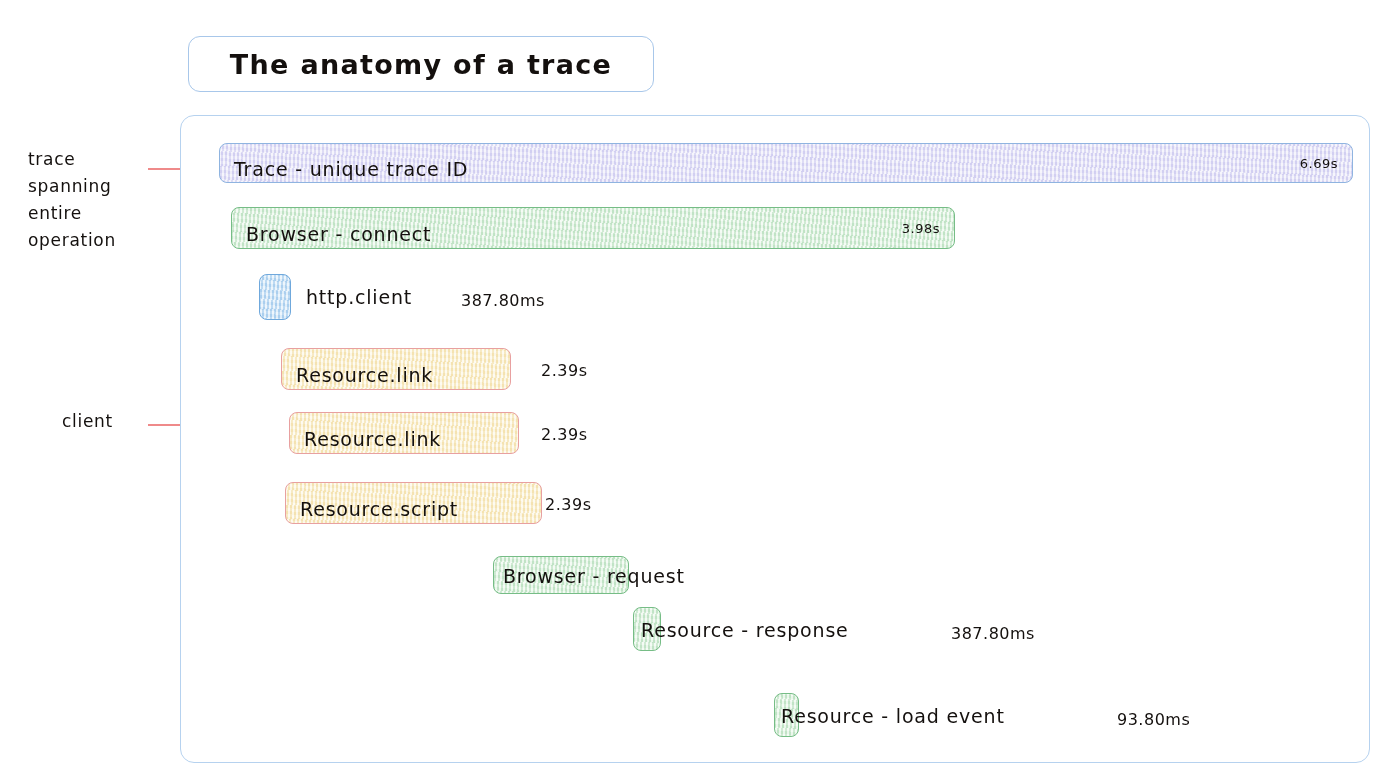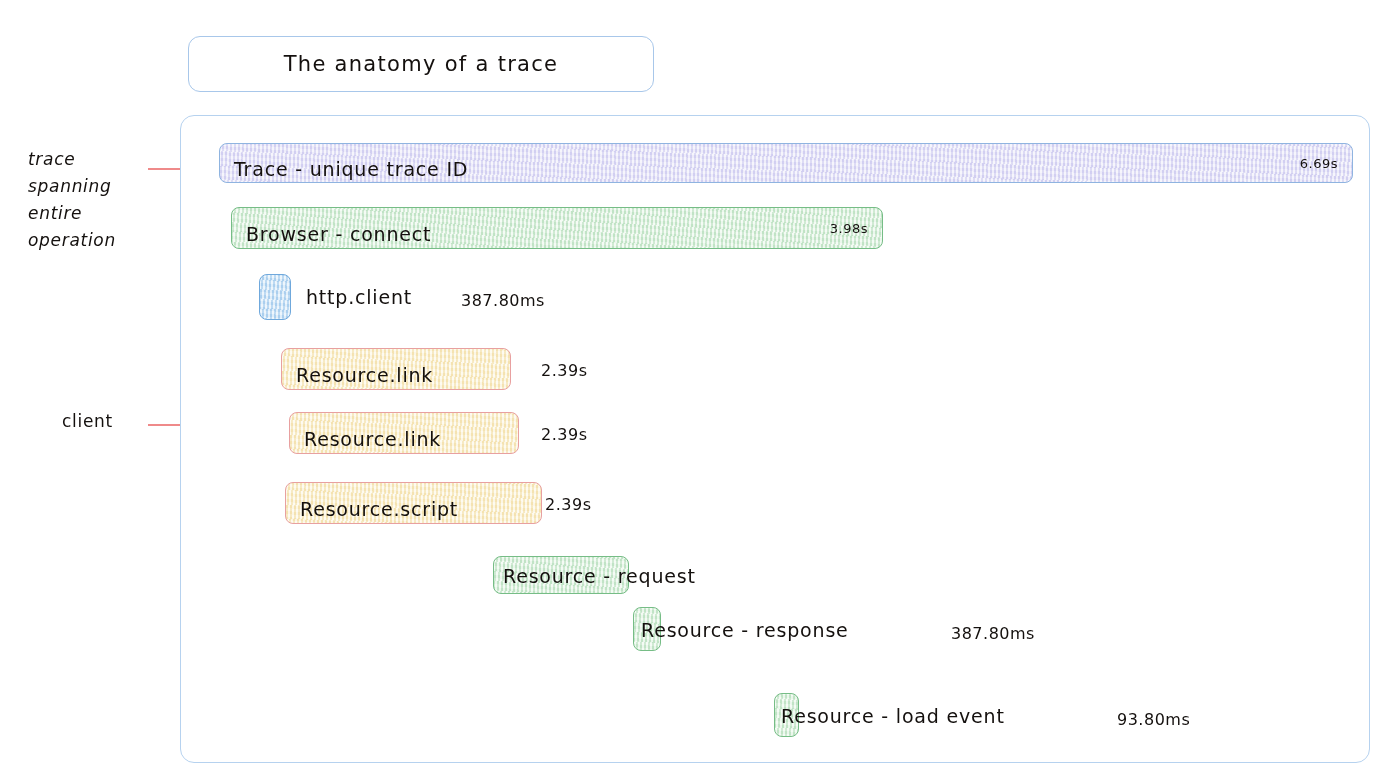--- a/index.html
+++ b/index.html
@@ -34,22 +34,23 @@
     height: 56px;
     border: 1.6px solid #a8c7ea;
     border-radius: 12px;
     background: #ffffff;
     box-sizing: border-box;
     display: flex;
     align-items: center;
     justify-content: center;
   }
   #title-card .t {
-    font-size: 21px;
+    font-size: 27px;
     letter-spacing: 1.3px;
+    font-weight: bold;
   }
 
   
   #trace-panel {
     left: 180px;
     top: 115px;
     width: 1190px;
     height: 648px;
     border: 1.6px solid #b6d2ef;
     border-radius: 14px;
@@ -152,41 +153,41 @@
     background: #ef8a8a;
   }
 </style>
 </head>
 <body>
 
 <div class="abs" id="title-card">
   <span class="hand t">The anatomy of a trace</span>
 </div>
 
-<div class="annot hand" style="left:28px; top:146px; width:140px;font-style:italic;">trace
+<div class="annot hand" style="left:28px; top:146px; width:140px;">trace
 spanning
 entire
 operation</div>
 
 <div class="annot hand" style="left:62px; top:408px; width:110px;">client</div>
 
 <div class="lead-h" style="left:148px; top:168px; width:62px;"></div>
 <div class="lead-v" style="left:210px; top:142px; height:52px;"></div>
 
 <div class="lead-h" style="left:148px; top:424px; width:62px;"></div>
 <div class="lead-v" style="left:211px; top:214px; height:522px;"></div>
 
 <div class="abs" id="trace-panel">
 
   <div class="bar purple" style="left:38px; top:27px; width:1134px; height:40px;">
     <span class="hand bar-label">Trace - unique trace ID</span>
     <span class="hand bar-dur">6.69s</span>
   </div>
 
-  <div class="bar green" style="left:50px; top:91px; width:652px; height:42px;">
+  <div class="bar green" style="left:50px; top:91px; width:724px; height:42px;">
     <span class="hand bar-label">Browser - connect</span>
     <span class="hand bar-dur">3.98s</span>
   </div>
 
   <div class="bar blue" style="left:78px; top:158px; width:32px; height:46px;"></div>
   <span class="hand label-out" style="left:88px; top:172px;padding-left:37px;">http.client</span>
   <span class="hand dur-out" style="left:280px; top:177px;">387.80ms</span>
 
   <div class="bar yellow" style="left:100px; top:232px; width:230px; height:42px;">
     <span class="hand bar-label">Resource.link</span>
@@ -197,21 +198,21 @@
     <span class="hand bar-label">Resource.link</span>
   </div>
   <span class="hand dur-out" style="left:360px; top:311px;">2.39s</span>
 
   <div class="bar yellow" style="left:104px; top:366px; width:257px; height:42px;">
     <span class="hand bar-label">Resource.script</span>
   </div>
   <span class="hand dur-out" style="left:364px; top:381px;">2.39s</span>
 
   <div class="bar green" style="left:312px; top:440px; width:136px; height:38px;"></div>
-  <span class="hand label-out" style="left:322px; top:451px;">Resource - request</span>
+  <span class="hand label-out" style="left:322px; top:451px;">Browser - request</span>
 
   <div class="bar green" style="left:452px; top:491px; width:28px; height:44px;"></div>
   <span class="hand label-out" style="left:460px; top:505px;">Resource - response</span>
   <span class="hand dur-out" style="left:770px; top:510px;">387.80ms</span>
 
   <div class="bar green" style="left:593px; top:577px; width:25px; height:44px;"></div>
   <span class="hand label-out" style="left:600px; top:591px;">Resource - load event</span>
   <span class="hand dur-out" style="left:936px; top:596px;">93.80ms</span>
 
 </div>

